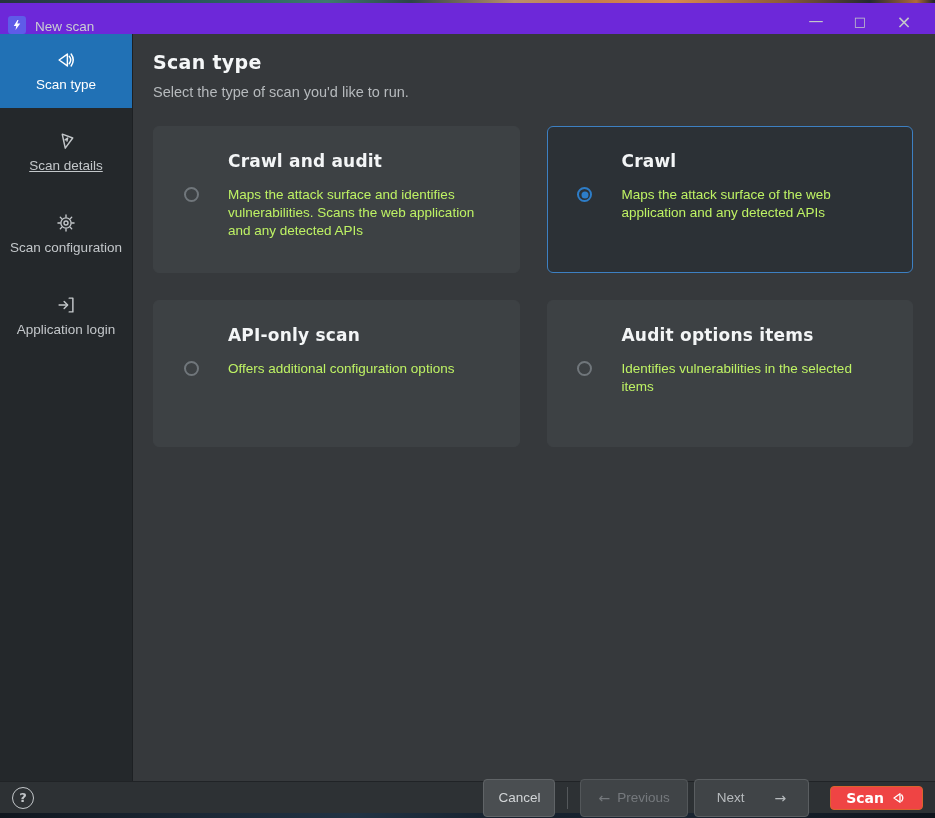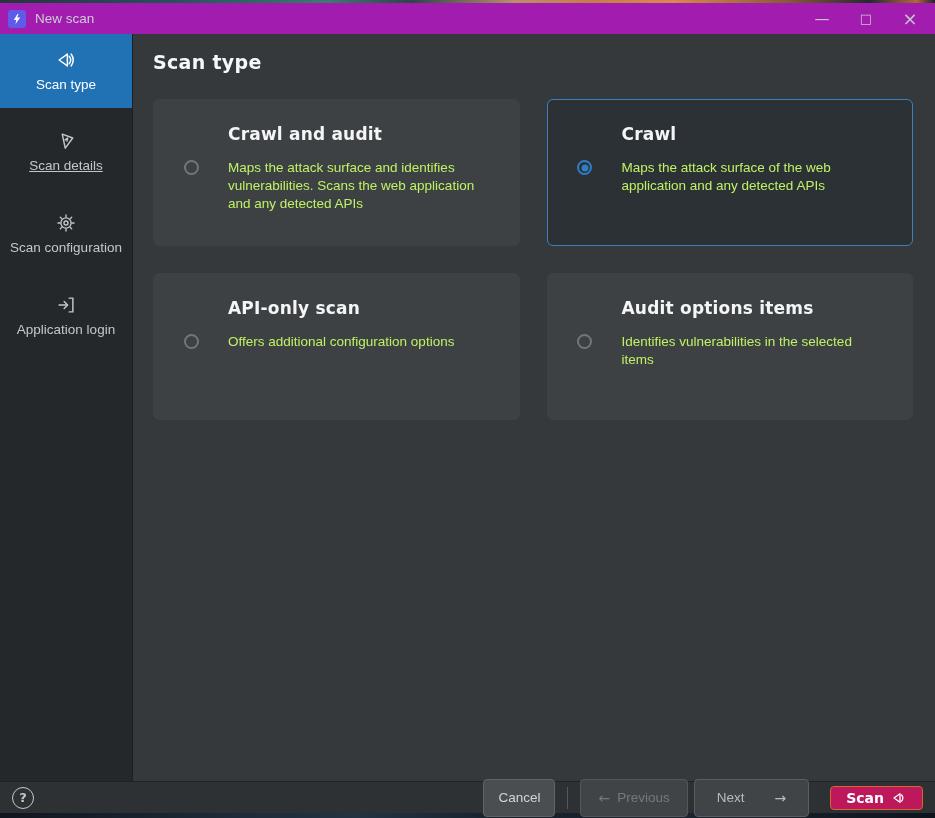--- a/index.html
+++ b/index.html
@@ -21,23 +21,23 @@
     background: linear-gradient(90deg,#10161e 0%,#1c2836 22%,#223344 38%,#16202c 55%,#1a2532 72%,#141c26 88%,#0e141c 100%);
   }
   .window {
     position:absolute; top:3px; left:0; right:0; bottom:5px;
     display:flex; flex-direction:column;
     background:#36393c;
   }
   
   .titlebar {
     height:31px; flex:0 0 31px;
-    background:#a21caf;
-    display:flex; align-items:center;
-    padding:0 8px 0 8px;
+    background:#6d28d9;
+    display:flex; align-items:flex-end;
+    padding:0 14px 0 8px;
   }
   .app-icon {
     width:18px; height:18px; border-radius:3px;
     background:#5f5be8;
     display:flex; align-items:center; justify-content:center;
   }
   .titlebar-title {
     margin-left:9px; color:#caced2; font-size:13.5px;
   }
   .titlebar-spacer { flex:1; }
@@ -125,21 +125,21 @@
   .btn {
     height:38px; border-radius:4px; padding:0 14px;
     display:flex; align-items:center; justify-content:center; gap:7px;
     font-size:13.5px; cursor:pointer; white-space:nowrap;
   }
   .btn-cancel { background:#4a4e51; border:1px solid #606467; color:#d2d5d7; }
   .footer-divider { width:1px; height:22px; background:#54585b; margin:0 12px; }
   .btn-previous { background:#404447; border:1px solid #53575a; color:#75797d; margin-right:6px; padding:0 17px; }
   .btn-next { background:#404447; border:1px solid #5a5e61; color:#b7bbbe; padding:0 22px;gap:30px; }
   .btn-scan {
-    background:#be185d; border:1px solid #d9642c; color:#ffffff;
+    background:#ef4444; border:1px solid #d9642c; color:#ffffff;
     font-family:"DejaVu Sans", sans-serif; font-weight:bold; font-size:14px;
     margin-left:21px; padding:0 15px; height:24px;
   }
   .arrow { font-family:"DejaVu Sans", sans-serif; font-size:14px; }
   .btn-scan .side-icon { width:16px; height:16px; }
 </style>
 </head>
 <body>
 
 <div class="desktop-strip-top"></div>
@@ -212,20 +212,21 @@
           </svg>
         </span>
         <span class="label">Application login</span>
       </div>
 
 
     </div>
 
     <div class="content">
       <div class="page-title">Scan type</div>
+      <div class="page-subtitle">Select the type of scan you'd like to run.</div>
 
       <div class="cards">
 
         <div class="card">
           <div class="card-title">Crawl and audit</div>
           <div class="card-body">
             <div class="radio-col">
               <span class="radio"></span>
             </div>
             <div class="card-desc">Maps the attack surface and identifies vulnerabilities. Scans the web application and any detected APIs</div>

